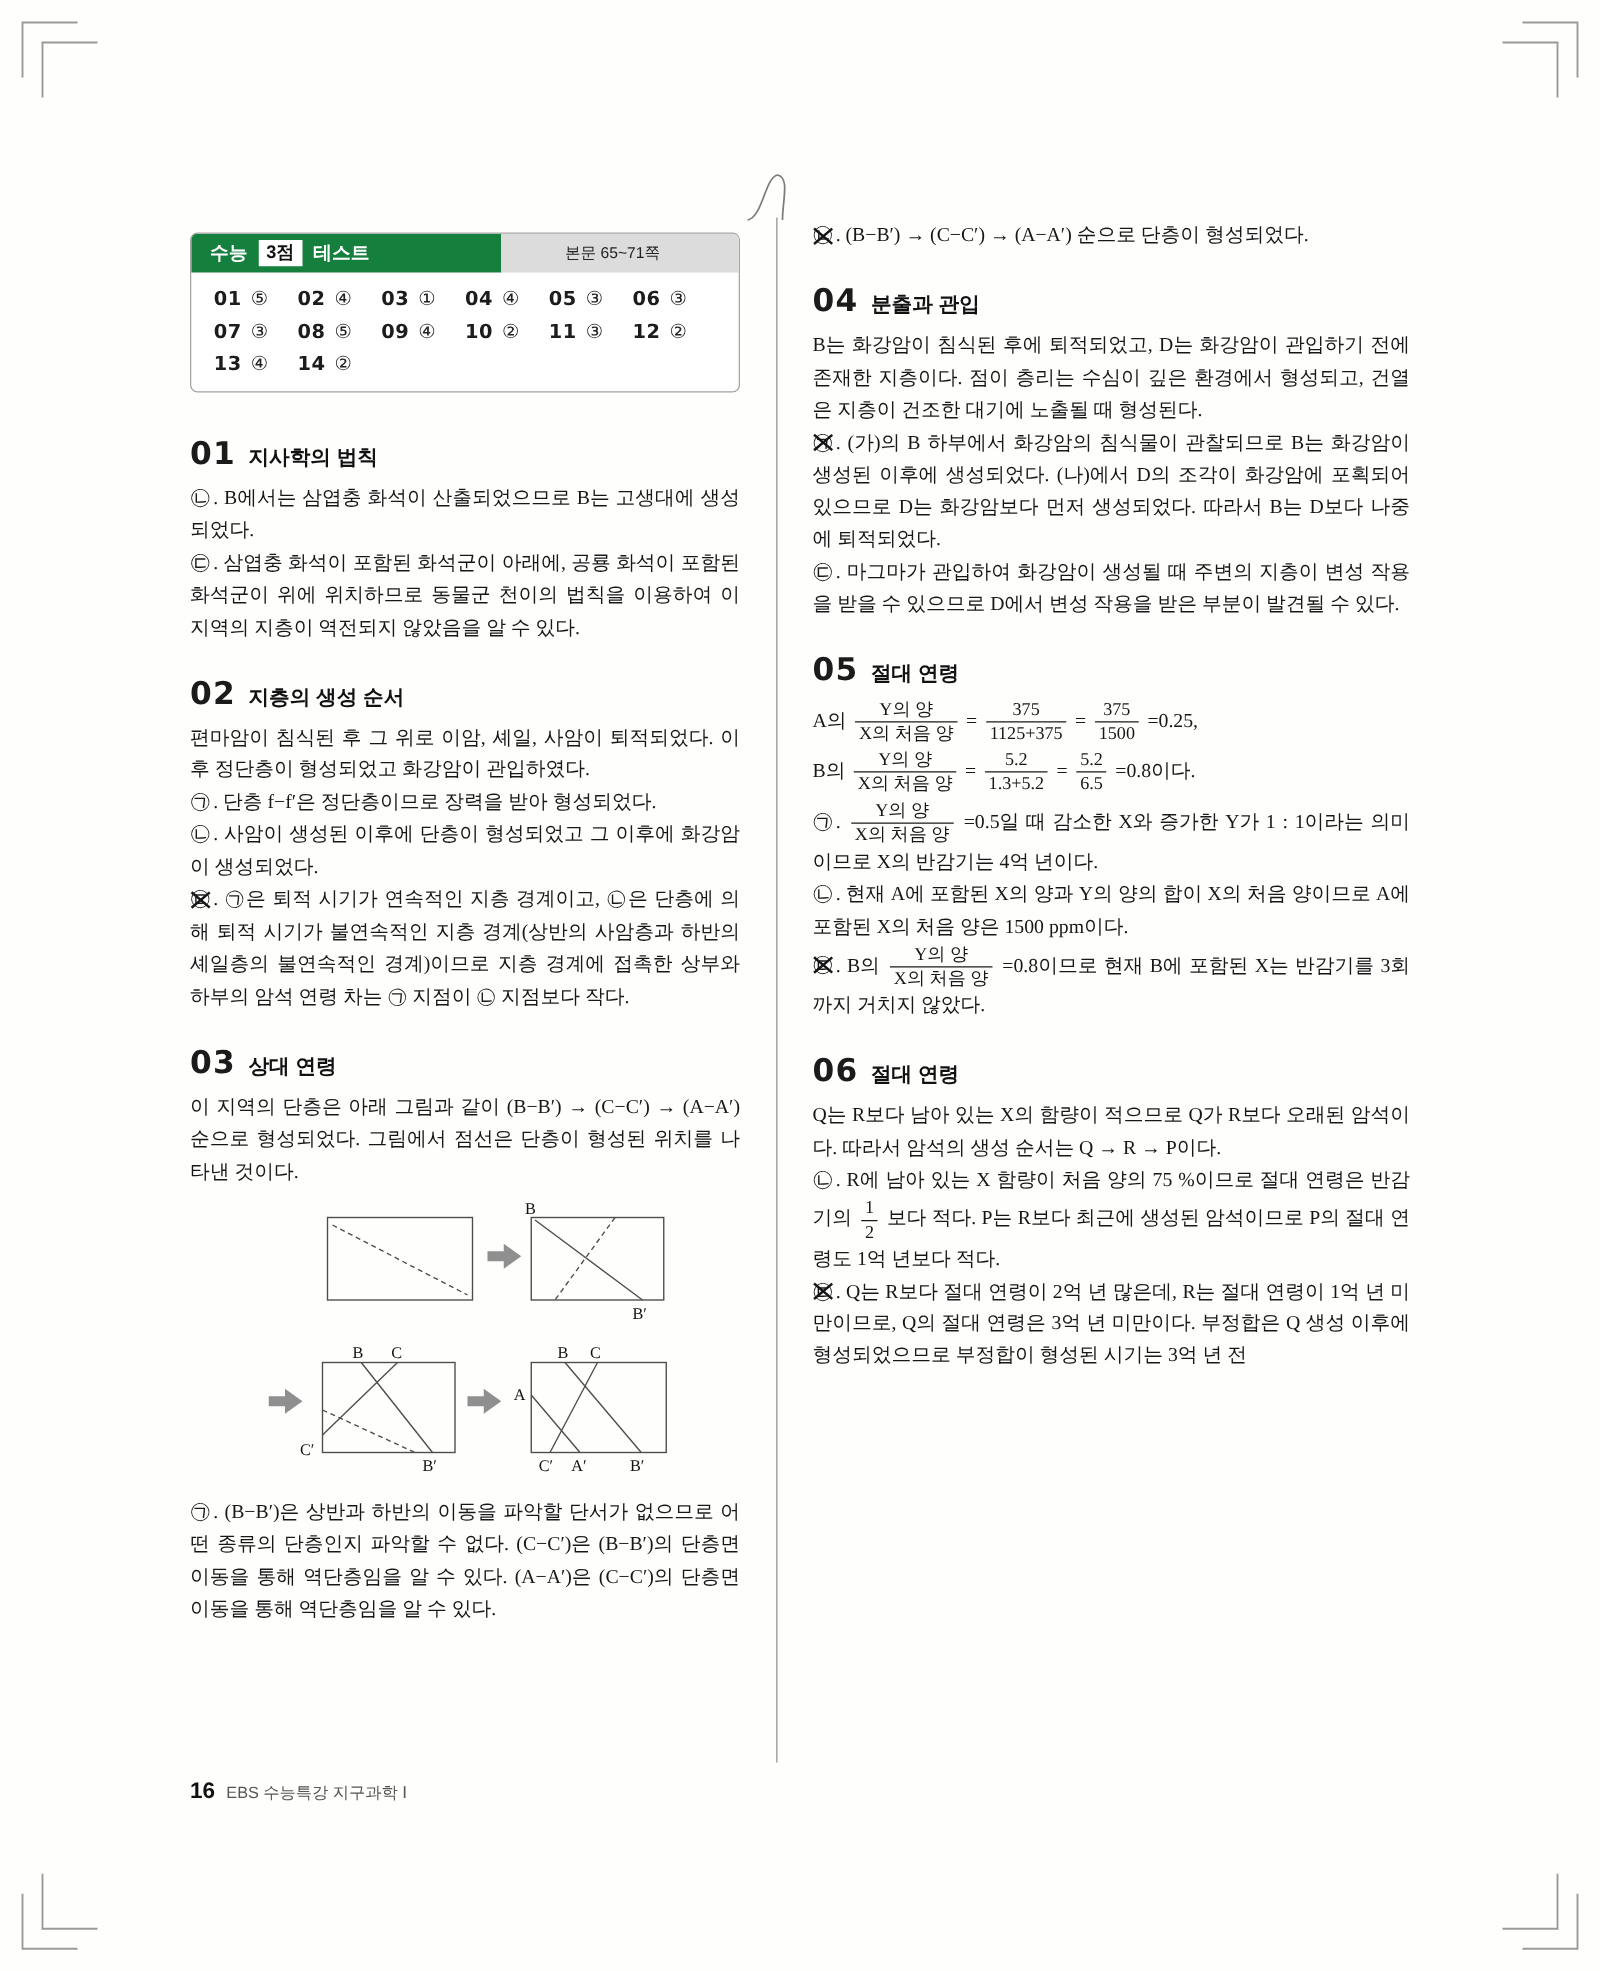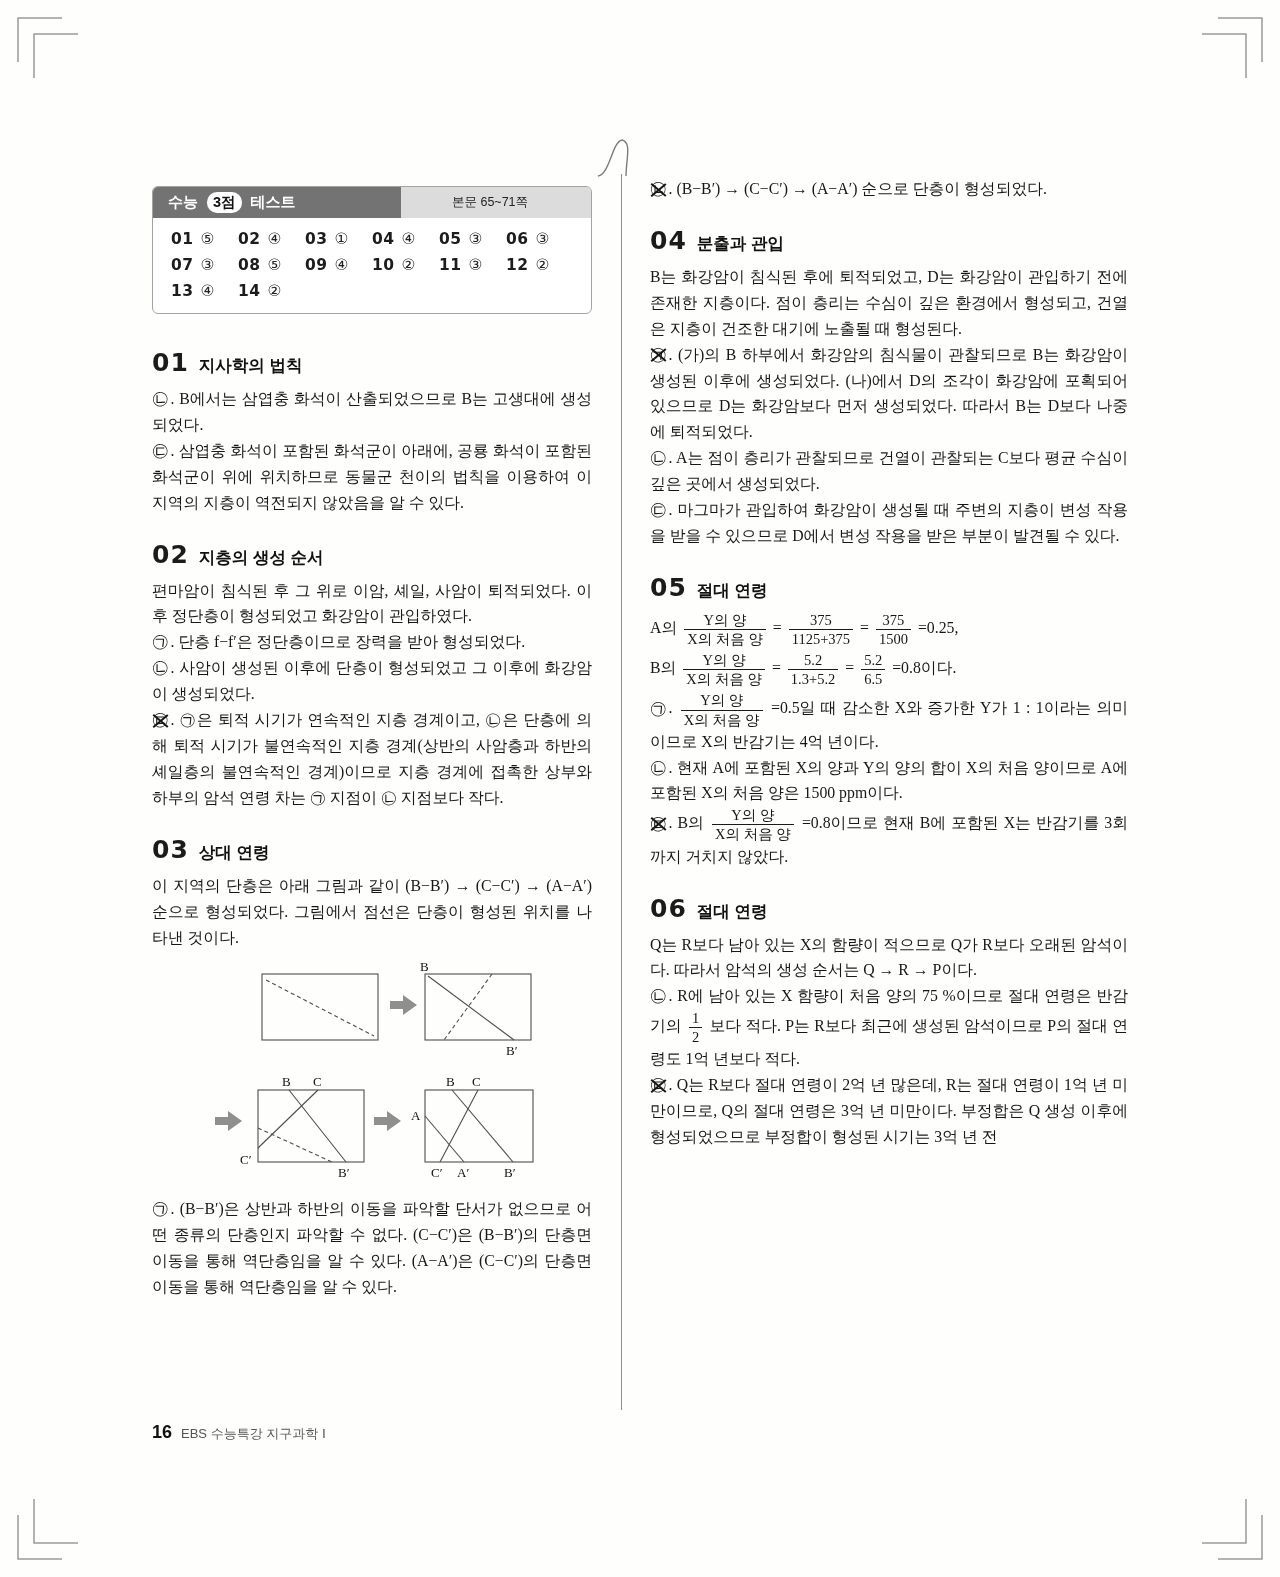--- a/index.html
+++ b/index.html
@@ -8,24 +8,24 @@
   .cropmarks{position:absolute;inset:0;pointer-events:none;}
   .divider{position:absolute;left:621px;top:174px;width:1px;height:1236px;background:#8f8f8f;}
   .spine{position:absolute;left:596px;top:136px;}
 
   .col-left{position:absolute;left:152px;top:186px;width:440px;}
   .col-right{position:absolute;left:650px;top:176px;width:478px;}
 
   
   .keybox{border:1.5px solid #a3a3a3;border-radius:6px;overflow:hidden;margin-bottom:34px;background:#fff;}
   .keybar{display:flex;height:31px;align-items:stretch;font-family:"Liberation Sans","DejaVu Sans",sans-serif;}
-  .keybar-dark{flex:0 0 248px;background:#737373;color:#fff;display:flex;align-items:center;gap:9px;padding-left:15px;}
+  .keybar-dark{flex:0 0 248px;background:#15803d;color:#fff;display:flex;align-items:center;gap:9px;padding-left:15px;}
   .keybar-light{flex:1;background:#dcdcdc;display:flex;align-items:center;justify-content:center;padding-right:12px;}
   .k-su,.k-test{font-weight:700;font-size:15px;}
-  .k-badge{background:#fff;color:#111;font-weight:800;font-size:14.5px;padding:1px 6px;border-radius:10px;line-height:1.3;}
+  .k-badge{background:#fff;color:#111;font-weight:800;font-size:14.5px;padding:1px 6px;border-radius:0;line-height:1.3;}
   .k-ref{font-size:12.5px;color:#222;}
   .agrid{display:grid;grid-template-columns:repeat(6,1fr);row-gap:8px;padding:12px 18px 13px;}
   .acell{display:flex;gap:7px;align-items:center;font-family:"DejaVu Sans","Liberation Sans",sans-serif;}
   .ano{font-weight:800;font-size:15.5px;letter-spacing:0.5px;color:#1c1c1c;}
   .acir{font-size:15.5px;color:#222;}
 
   
   .sec{margin-top:24px;}
   .sec-h{display:flex;align-items:baseline;gap:10px;margin-bottom:9px;}
   .sec-num{font-family:"DejaVu Sans","Liberation Sans",sans-serif;font-weight:800;font-size:25px;letter-spacing:1px;color:#1b1b1b;}
@@ -221,21 +221,20 @@
 
   <p class="para"><span class="mk x">㉡</span><span>. (B−B′) → (C−C′) → (A−A′) 순으로 단층이 형성되었다.</span></p>
 
   <div class="sec">
     <div class="sec-h">
       <span class="sec-num">04</span>
       <span class="sec-title">분출과 관입</span>
     </div>
     <p class="para"><span>B는 화강암이 침식된 후에 퇴적되었고, D는 화강암이 관입하기 전에 존재한 지층이다. 점이 층리는 수심이 깊은 환경에서 형성되고, 건열은 지층이 건조한 대기에 노출될 때 형성된다.</span></p>
     <p class="para"><span class="mk x">㉠</span><span>. (가)의 B 하부에서 화강암의 침식물이 관찰되므로 B는 화강암이 생성된 이후에 생성되었다. (나)에서 D의 조각이 화강암에 포획되어 있으므로 D는 화강암보다 먼저 생성되었다. 따라서 B는 D보다 나중에 퇴적되었다.</span></p>
-    <p class="para"><span class="mk">㉡</span><span>. A는 점이 층리가 관찰되므로 건열이 관찰되는 C보다 평균 수심이 깊은 곳에서 생성되었다.</span></p>
     <p class="para"><span class="mk">㉢</span><span>. 마그마가 관입하여 화강암이 생성될 때 주변의 지층이 변성 작용을 받을 수 있으므로 D에서 변성 작용을 받은 부분이 발견될 수 있다.</span></p>
   </div>
 
   <div class="sec">
     <div class="sec-h">
       <span class="sec-num">05</span>
       <span class="sec-title">절대 연령</span>
     </div>
     <p class="para fline">
       <span>A의</span>

